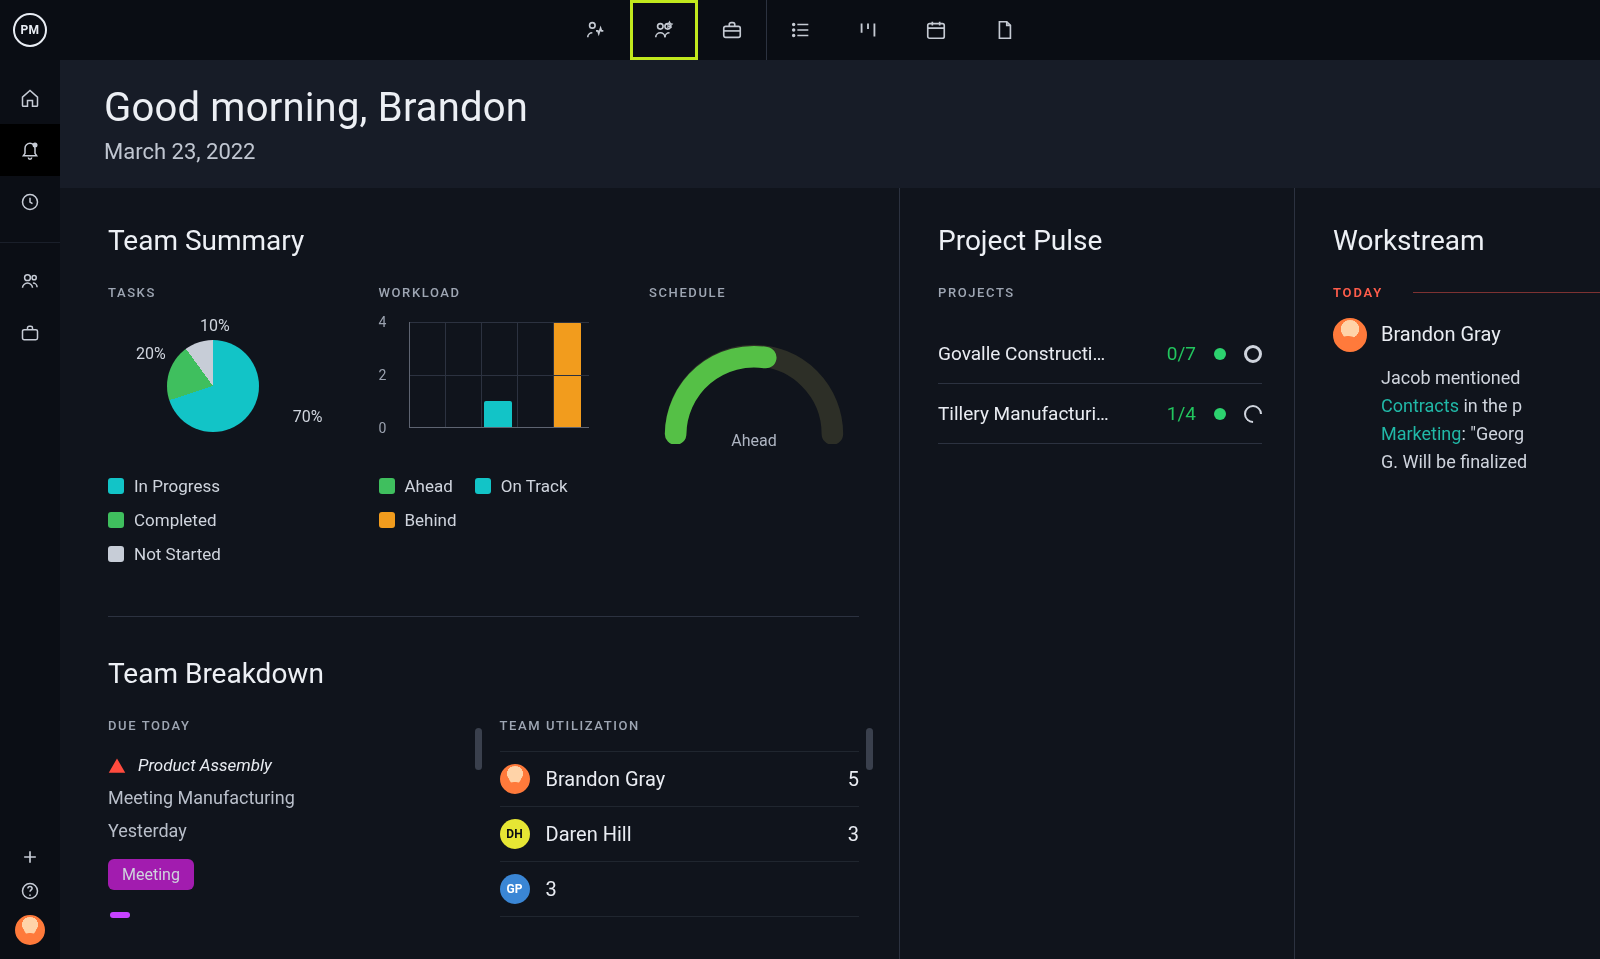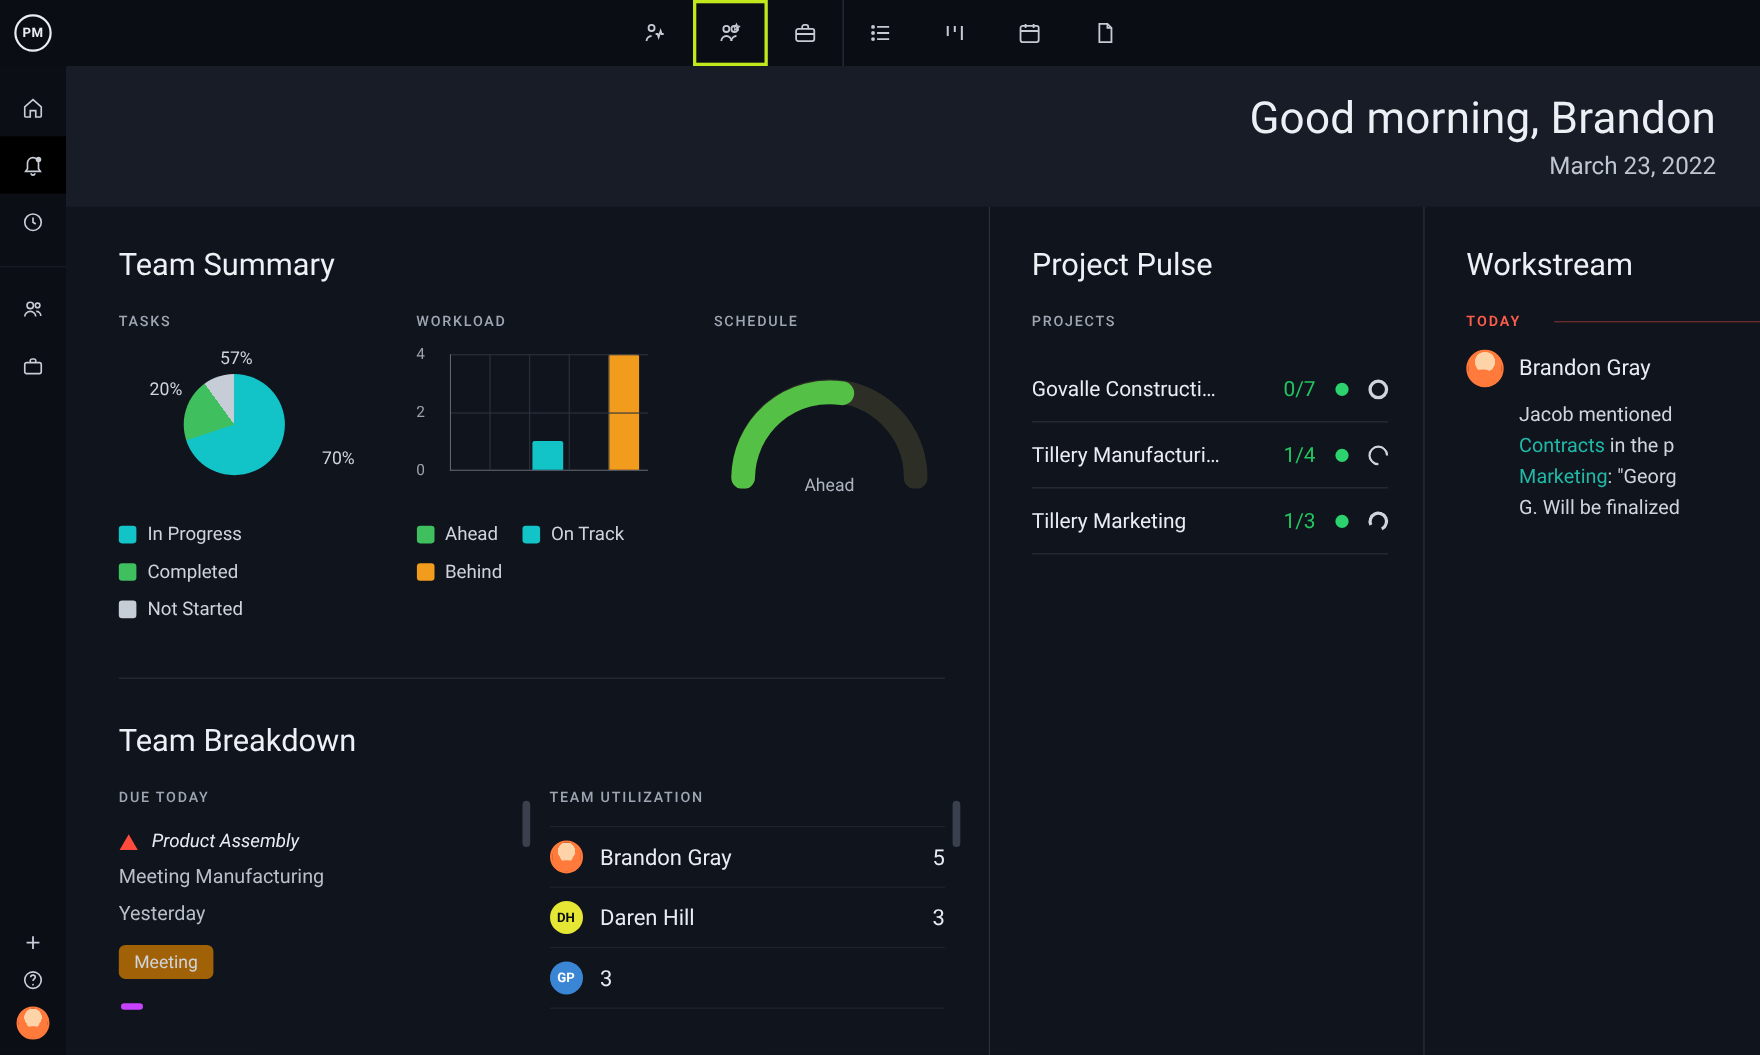--- a/index.html
+++ b/index.html
@@ -111,21 +111,20 @@
   .avatar::after{
     content:"";position:absolute;left:2px;top:16px;width:22px;height:16px;border-radius:10px 10px 0 0;
     background:#ff7a3b;
   }
 
   
   .header{
     position:absolute;left:60px;right:0;top:60px;height:128px;
     background:var(--bg2);
     padding:24px 40px 0 44px;
-    text-align:right;
   }
   .greeting{font-size:40px;font-weight:400;letter-spacing:.2px;color:#eceff4;}
   .date{margin-top:8px;font-size:22px;color:#c0c6d1;}
 
   
   .main{
     position:absolute;left:60px;top:188px;right:0;bottom:0;
     display:flex;
   }
   .col{padding:36px 40px 0 48px;}
@@ -181,21 +180,21 @@
   .gauge-label{position:absolute;left:50%;transform:translateX(-50%);bottom:6px;color:#aeb5c2;font-size:16px;}
 
   hr.divider{border:none;border-top:1px solid var(--line);margin:52px 0 40px 0;}
 
   
   .breakdown{display:flex;gap:32px;}
   .breakdown .col-b{flex:1;position:relative;}
   .due-item .title{display:flex;align-items:flex-end;gap:12px;font-size:17px;color:#e9ecf2;margin-top:22px;font-style:italic;}
   .warn-icon{color:#ff4b3e;}
   .due-item .sub{margin-top:12px;color:#b9bfca;font-size:18px;}
-  .chip{display:inline-block;margin-top:18px;padding:6px 14px;border-radius:6px;background:#a16207;color:#cfd4dd;font-size:16px;}
+  .chip{display:inline-block;margin-top:18px;padding:6px 14px;border-radius:6px;background:#a21caf;color:#cfd4dd;font-size:16px;}
 
   .util-list{margin-top:18px;}
   .util-row{display:flex;align-items:center;gap:16px;padding:12px 0;border-bottom:1px solid #20262f;}
   .util-row:first-child{border-top:1px solid #20262f;}
   .util-row .name{flex:1;font-size:20px;color:#e9ecf2;}
   .util-row .count{font-size:20px;color:#e9ecf2;}
   .circ{width:30px;height:30px;border-radius:50%;display:flex;align-items:center;justify-content:center;font-size:12px;font-weight:700;color:#0a0d14;}
 
   .scroll-track{position:absolute;right:-14px;top:10px;width:7px;height:42px;background:#3a404d;border-radius:4px;}
 
@@ -347,21 +346,21 @@
     <h2>Team Summary</h2>
 
     <div class="summary">
 
       <div class="block">
         <div class="label">TASKS</div>
         <div class="pie-wrap">
           <div class="pie"></div>
           <div class="pie-label" style="right:-4px;bottom:24px;">70%</div>
           <div class="pie-label" style="left:28px;top:22px;text-align:right;">20%</div>
-          <div class="pie-label" style="left:92px;top:-6px;">57%</div>
+          <div class="pie-label" style="left:92px;top:-6px;">10%</div>
         </div>
         <div class="legend">
           <div class="item">
               <span class="swatch" style="background:var(--cyan)"></span>
               <span>In Progress</span>
             </div>
           <div class="item">
               <span class="swatch" style="background:#3fbf5e"></span>
               <span>Completed</span>
             </div>
@@ -478,26 +477,20 @@
         <div class="score">0/7</div>
         <span class="dot" style="background:#2cd26e"></span>
         <span class="ring"></span>
       </div>
       <div class="pulse-row">
         <div class="name">Tillery Manufacturi…</div>
         <div class="score">1/4</div>
         <span class="dot" style="background:#2cd26e"></span>
         <span class="ring thin partial" style="transform:rotate(-45deg)"></span>
       </div>
-      <div class="pulse-row">
-        <div class="name">Tillery Marketing</div>
-        <div class="score">1/3</div>
-        <span class="dot" style="background:#2cd26e"></span>
-        <span class="ring partial" style="transform:rotate(20deg)"></span>
-      </div>
     </div>
   </div>
 
   <div class="col col-3">
     <h2>Workstream</h2>
     <div class="ws-today">
       <span class="lbl">TODAY</span>
       <span class="redline"></span>
     </div>
     <div class="ws-item">

